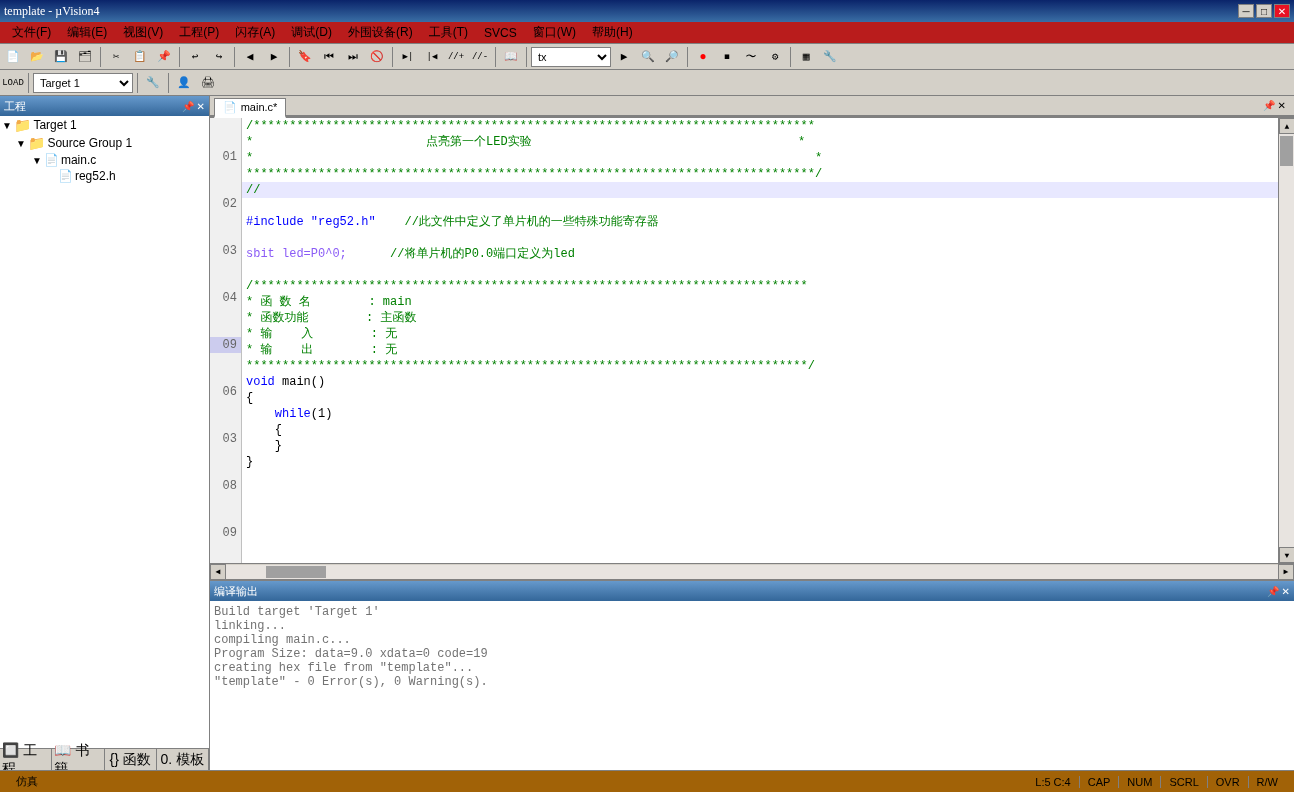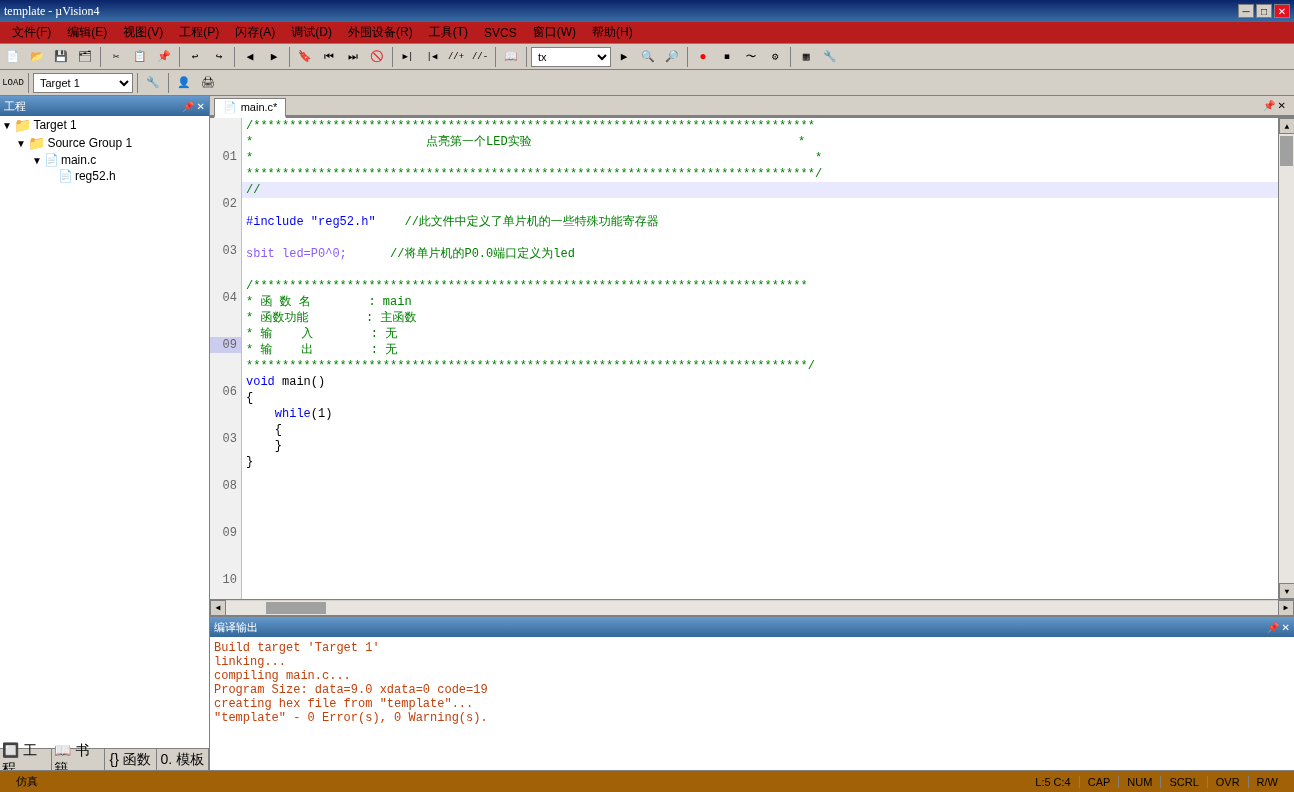--- a/index.html
+++ b/index.html
@@ -237,21 +237,21 @@
     
     #editor-scroll-area {
       display: flex;
       flex: 1;
       overflow: hidden;
       position: relative;
     }
 
     
     #output-panel {
-      height: 155px;
+      height: 191px;
       background: #d4d0c8;
       border-top: 2px solid #808080;
       display: flex;
       flex-direction: column;
     }
     #output-header {
       background: linear-gradient(to bottom, #6699cc, #336699);
       color: white;
       font-size: 11px;
       font-family: Arial, sans-serif;
@@ -261,21 +261,21 @@
       justify-content: space-between;
       height: 20px;
     }
     #output-content {
       flex: 1;
       background: white;
       overflow: auto;
       font-family: 'Courier New', monospace;
       font-size: 12px;
       padding: 4px;
-      color: #c2410c;
+      color: #737373;
     }
 
     
     #statusbar {
       height: 22px;
       background: #a16207;
       border-top: 1px solid #808080;
       display: flex;
       align-items: center;
       justify-content: space-between;

